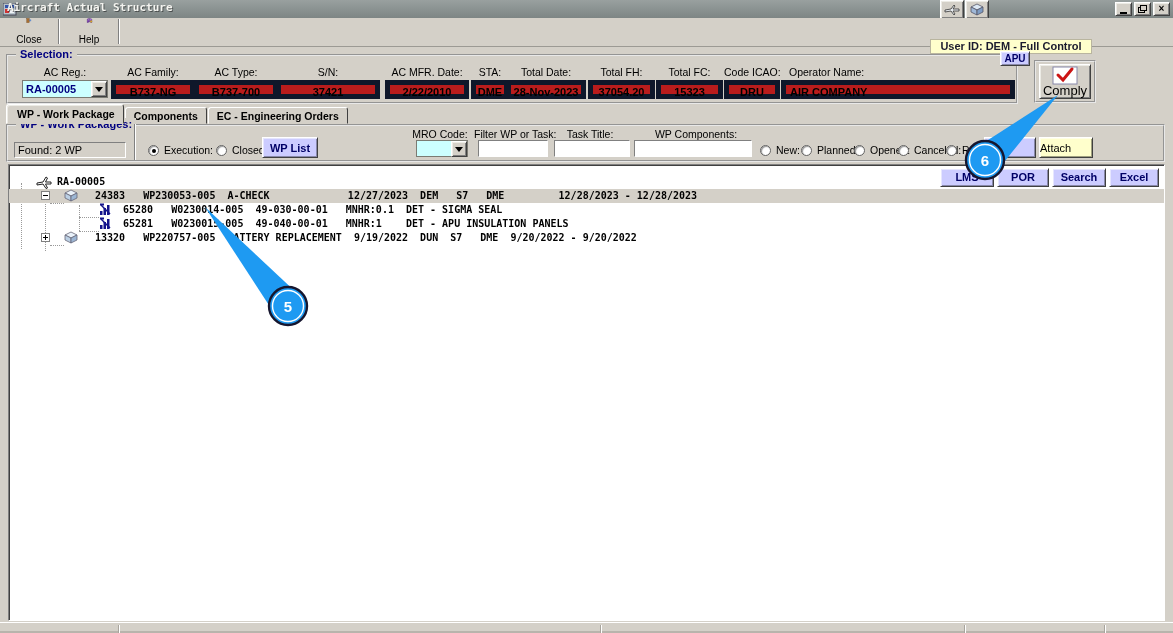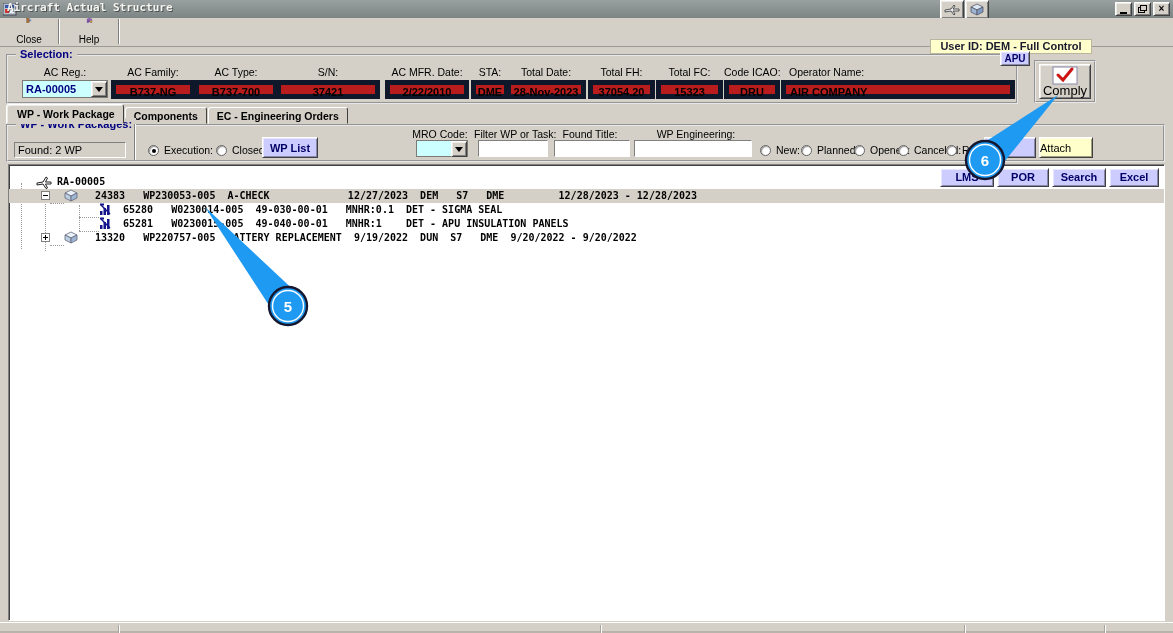--- a/index.html
+++ b/index.html
@@ -260,24 +260,24 @@
     <span class="combo" style="position:absolute; left:408px; top:14px; width:52px; height:17px; margin-top:0;">
       <span class="cval"></span>
       <span class="cbtn raised">
           <i class="arrow-down"></i>
         </span>
     </span>
 
     <span class="pfld-lbl" style="left:466px; top:2px; width:82px;">Filter WP or Task:</span>
     <input class="pinput" style="left: 470px; top: 14px; width: 70px;">
 
-    <span class="pfld-lbl" style="left:548px; top:2px; width:68px;">Found Title:</span>
+    <span class="pfld-lbl" style="left:548px; top:2px; width:68px;">Task Title:</span>
     <input class="pinput" style="left: 546px; top: 14px; width: 76px;">
 
-    <span class="pfld-lbl" style="left:638px; top:2px; width:100px;">WP Engineering:</span>
+    <span class="pfld-lbl" style="left:638px; top:2px; width:100px;">WP Components:</span>
     <input class="pinput" style="left: 626px; top: 14px; width: 118px;">
 
     <span class="radio" style="left:752px; top:18px;">
       <i class="rdot"></i>
       <span>New:</span>
     </span>
     <span class="radio" style="left:793px; top:18px;">
       <i class="rdot"></i>
       <span>Planned:</span>
     </span>

